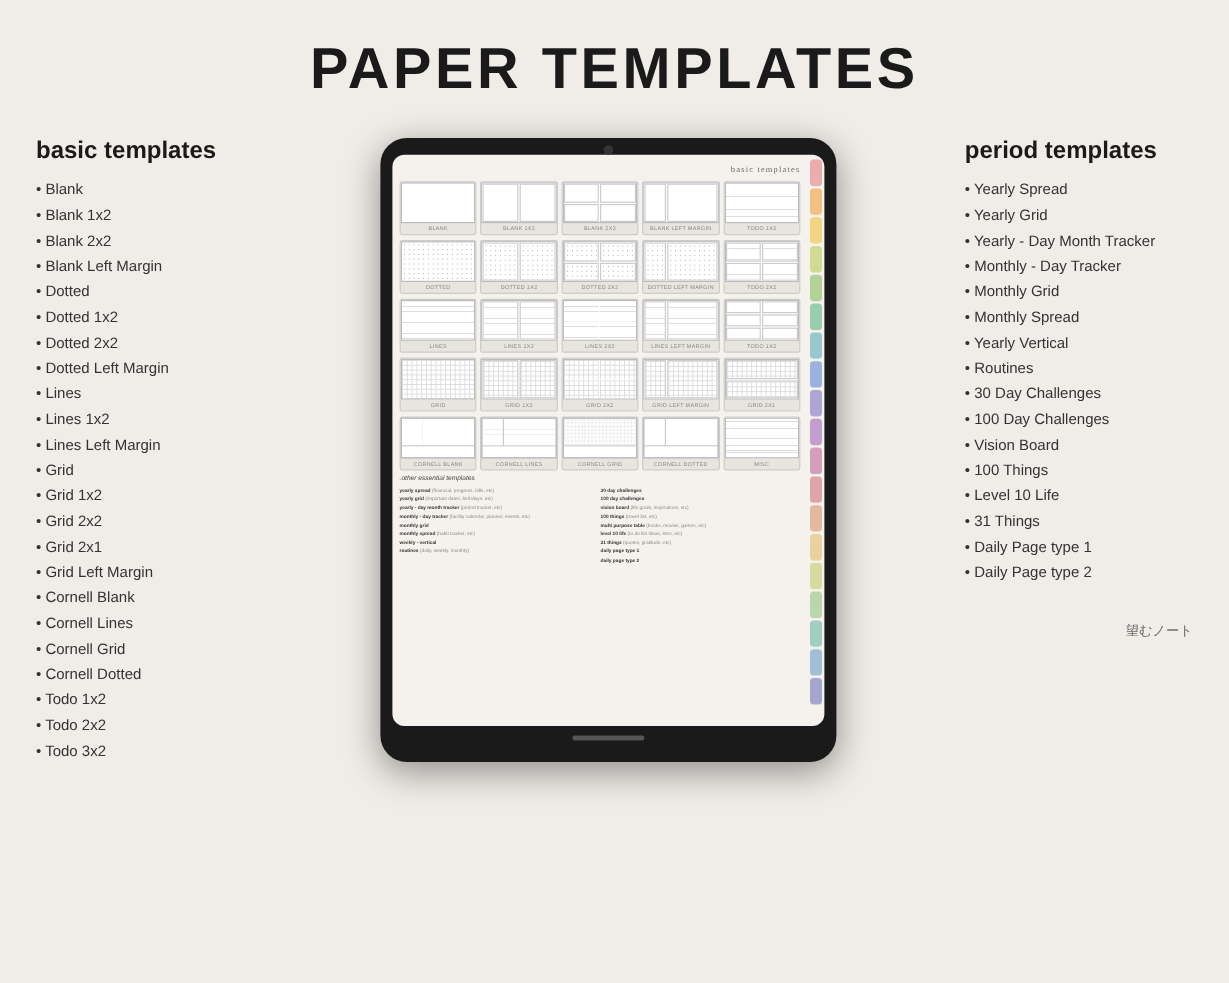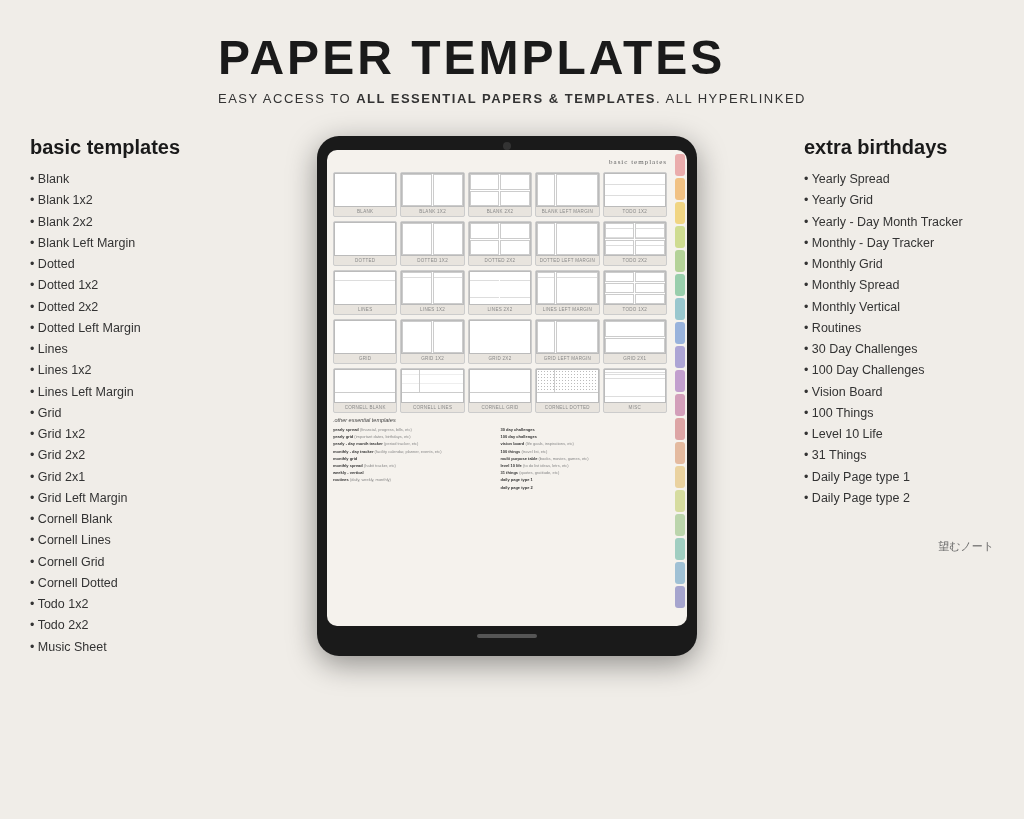--- a/index.html
+++ b/index.html
@@ -233,23 +233,20 @@
       background: #555;
       border-radius: 2px;
       margin: 8px auto 0;
     }
   </style>
 </head>
 <body>
 
 <div class="header">
   <h1 class="header-title">PAPER TEMPLATES</h1>
-  <p class="header-subtitle">
-    <span>EASY ACCESS TO </span><strong>ALL ESSENTIAL PAPERS &amp; TEMPLATES</strong><span>. ALL HYPERLINKED</span>
-  </p>
 </div>
 
 <div class="main-content">
 
   <div class="left-column">
     <div class="section-title">basic templates</div>
     <ul class="list-items">
     <li>Blank</li>
         <li>Blank 1x2</li>
         <li>Blank 2x2</li>
@@ -265,21 +262,21 @@
         <li>Grid 1x2</li>
         <li>Grid 2x2</li>
         <li>Grid 2x1</li>
         <li>Grid Left Margin</li>
         <li>Cornell Blank</li>
         <li>Cornell Lines</li>
         <li>Cornell Grid</li>
         <li>Cornell Dotted</li>
         <li>Todo 1x2</li>
         <li>Todo 2x2</li>
-        <li>Music Sheet</li>
+        <li>Todo 3x2</li>
       </ul>
   </div>
 
   <div class="tablet-container">
     <div class="tablet">
       <div class="tablet-camera"></div>
       <div class="tablet-screen">
         <div class="screen-content">
           <div class="screen-header">basic templates</div>
 
@@ -521,29 +518,29 @@
             <div class="tab-item" style="background-color: rgb(144, 200, 184);"></div>
             <div class="tab-item" style="background-color: rgb(144, 184, 208);"></div>
             <div class="tab-item" style="background-color: rgb(152, 152, 200);"></div>
           </div>
       </div>
       <div class="tablet-home-bar"></div>
     </div>
   </div>
 
   <div class="right-column">
-    <div class="section-title">extra birthdays</div>
+    <div class="section-title">period templates</div>
     <ul class="list-items" id="extra-list">
         <li>Yearly Spread</li>
         <li>Yearly Grid</li>
         <li>Yearly - Day Month Tracker</li>
         <li>Monthly - Day Tracker</li>
         <li>Monthly Grid</li>
         <li>Monthly Spread</li>
-        <li>Monthly Vertical</li>
+        <li>Yearly Vertical</li>
         <li>Routines</li>
         <li>30 Day Challenges</li>
         <li>100 Day Challenges</li>
         <li>Vision Board</li>
         <li>100 Things</li>
         <li>Level 10 Life</li>
         <li>31 Things</li>
         <li>Daily Page type 1</li>
         <li>Daily Page type 2</li>
       </ul>

